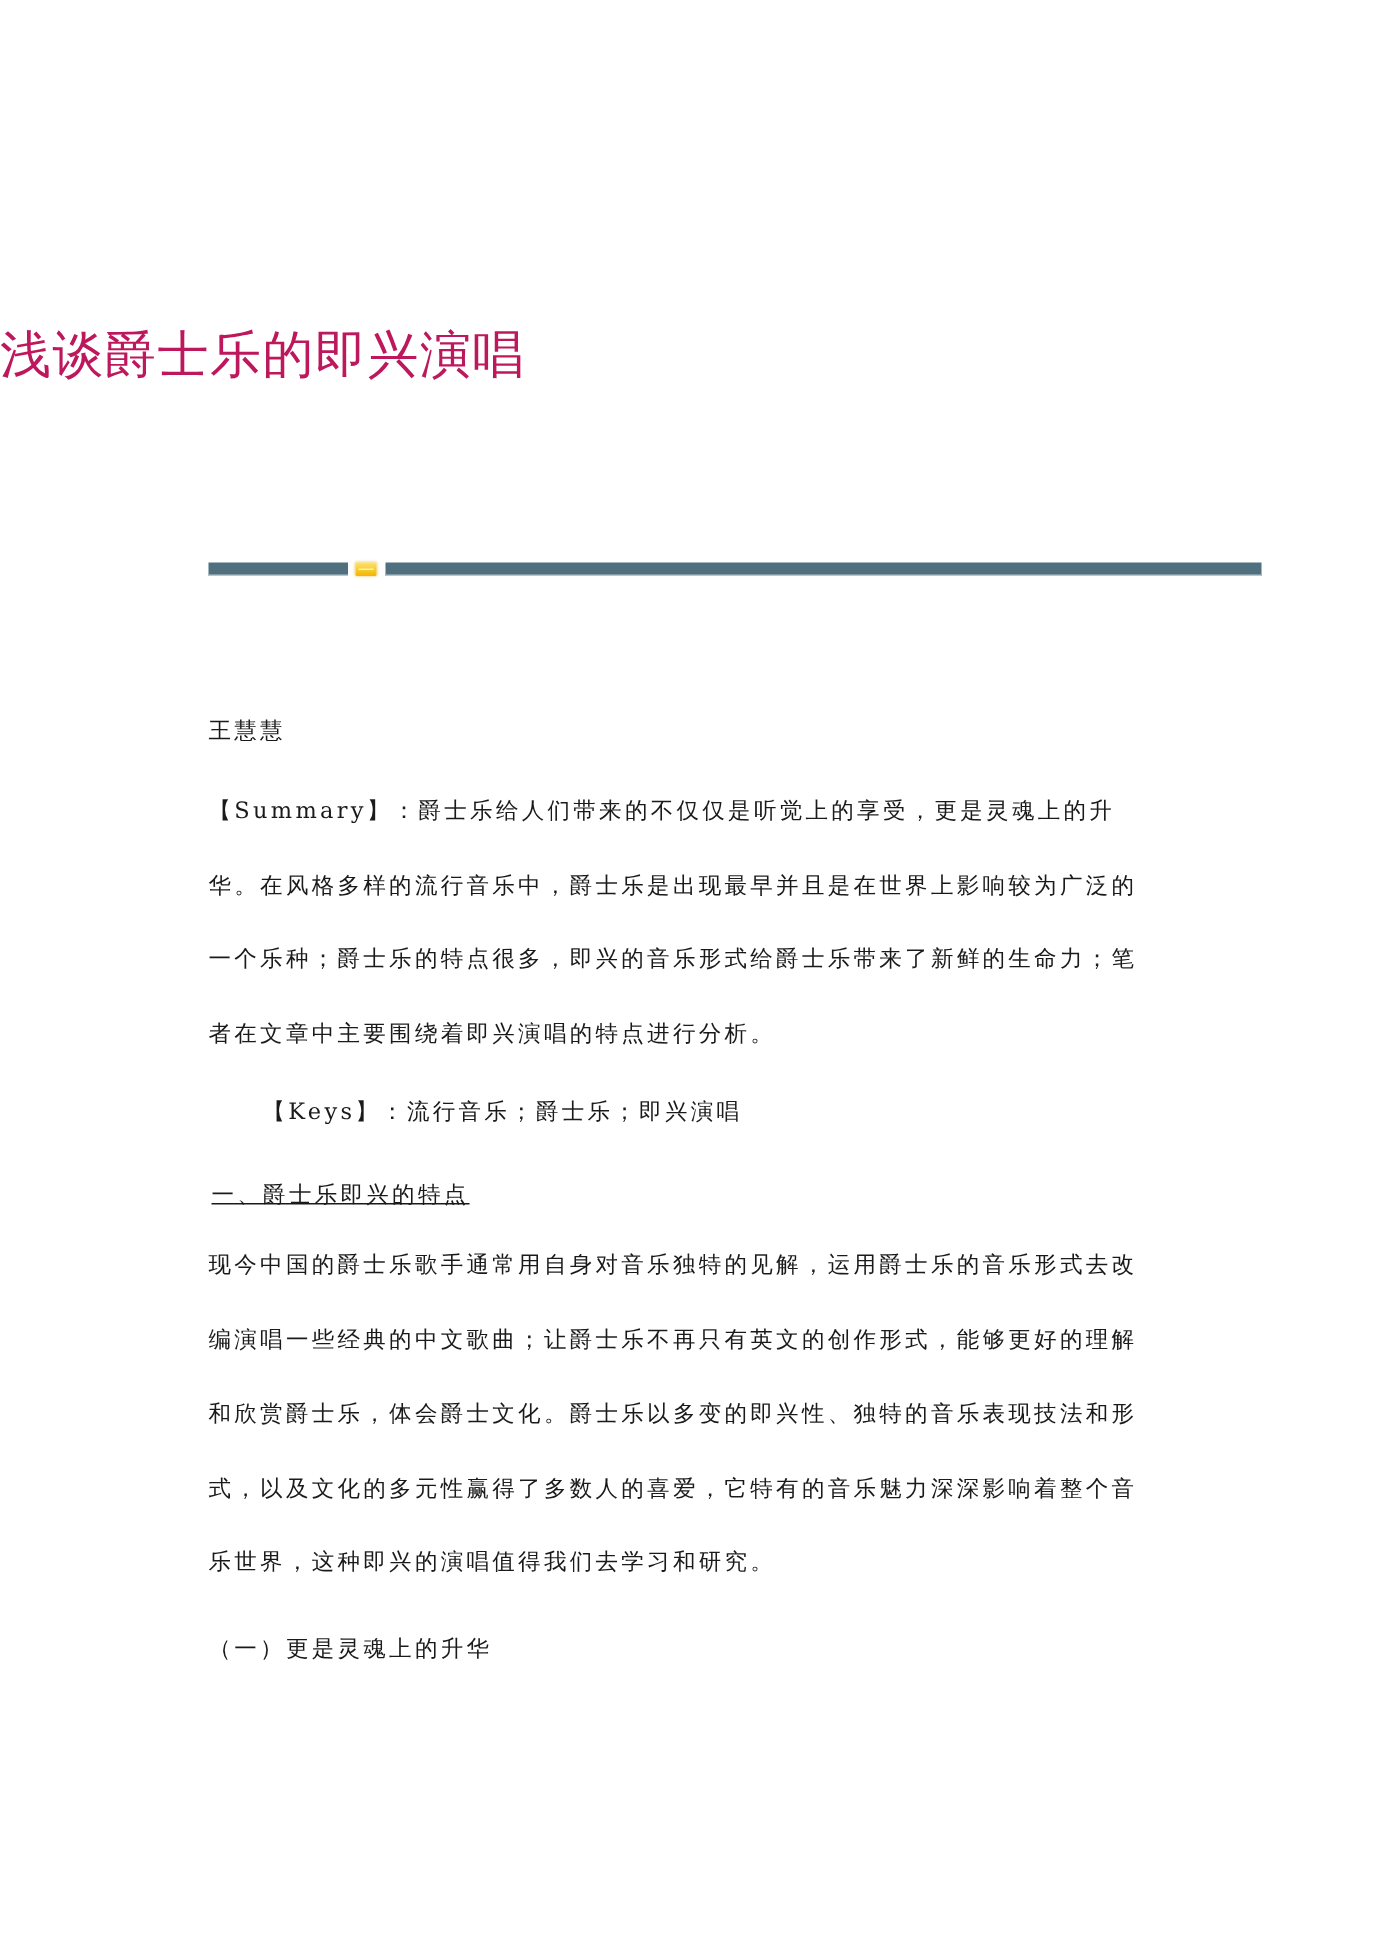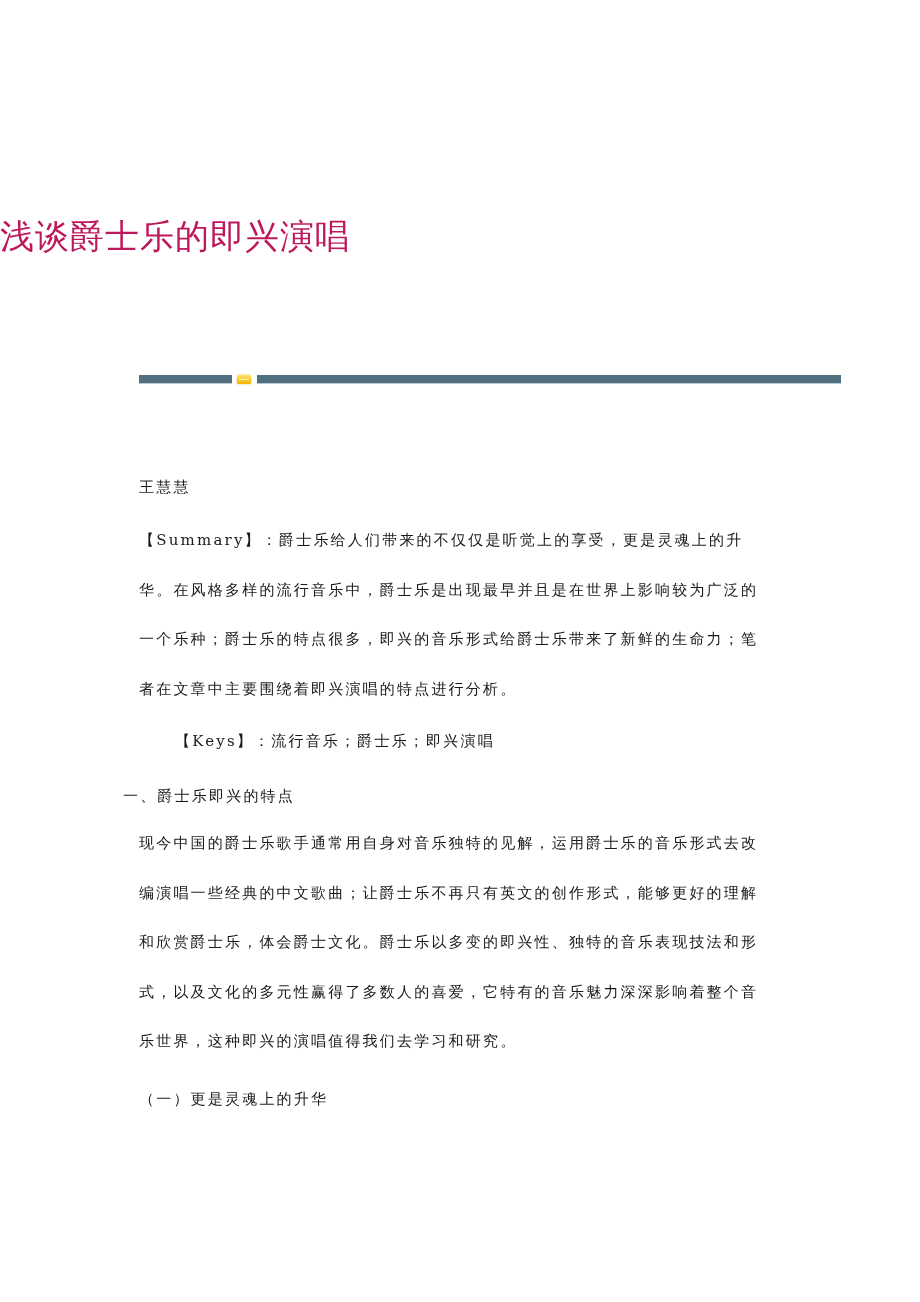--- a/index.html
+++ b/index.html
@@ -15,21 +15,21 @@
                border-bottom: 1px solid #b8c6cd; }
   .ornament { position: absolute; left: 98px; top: 0; width: 14px; height: 9px;
               background: linear-gradient(#ffe36a, #f3b400); border-radius: 1px;
               box-shadow: 0 0 2px #e7c25a; }
   .ornament::after { content: ""; position: absolute; left: 2px; right: 2px; top: 4px; height: 1px; background: #fff3b0; }
   .p { font-size: 15px; line-height: 28px; margin: 0; letter-spacing: 2.2px; color: #1a1a1a; }
   .body-para { line-height: 49.5px; }
   .author { position: absolute; top: 473px; left: 139px; }
   .summary { position: absolute; top: 516px; left: 139px; width: 635px; }
   .keys { position: absolute; top: 727px; left: 139px; margin-left: 36px; }
-  .sec1 { position: absolute; top: 782px; left: 123px; }
+  .sec1 { position: absolute; top: 782px; left: 141px; text-decoration: underline; }
   .para1 { position: absolute; top: 819px; left: 139px; width: 635px; }
   .sub1 { position: absolute; top: 1085px; left: 139px; }
 </style>
 </head>
 <body>
 
 <div class="title">浅谈爵士乐的即兴演唱</div>
 
 <div class="divider">
   <div class="bar-left"></div>

